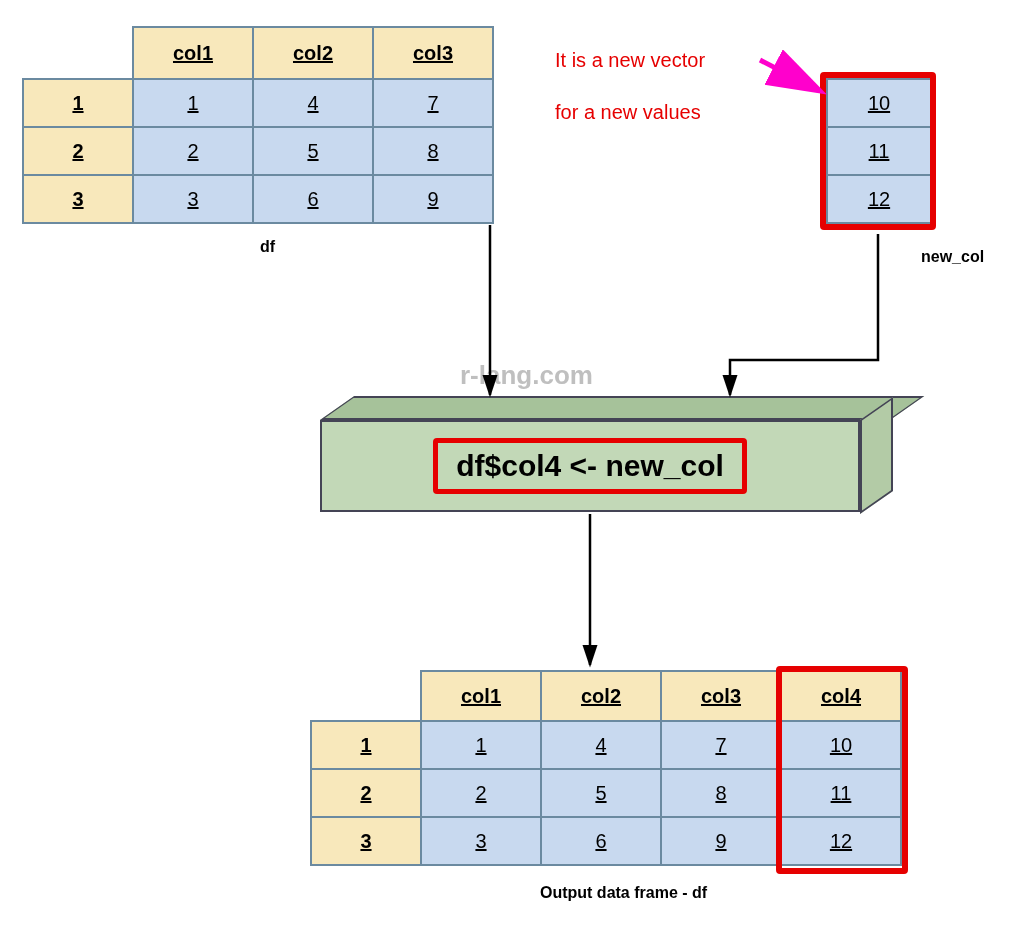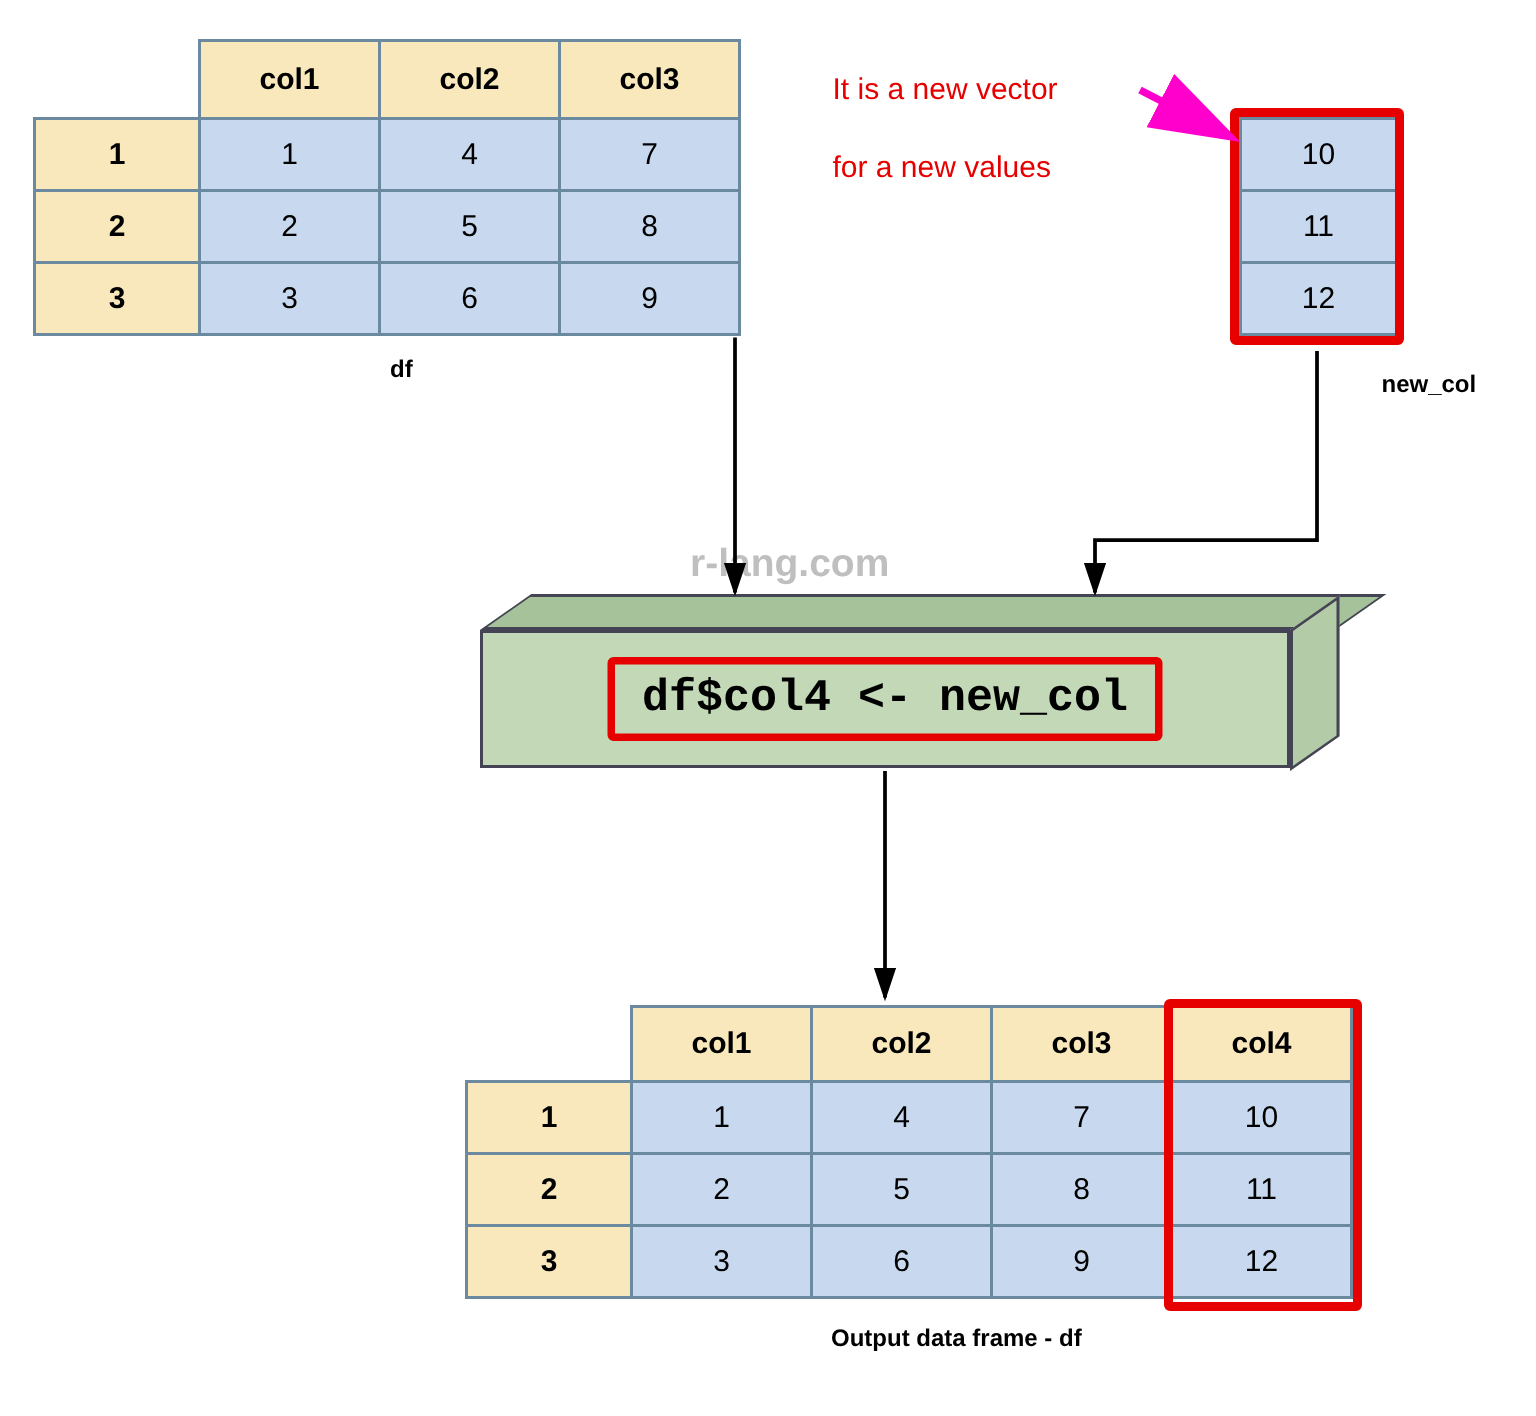--- a/index.html
+++ b/index.html
@@ -9,20 +9,21 @@
     width: 1024px;
     height: 944px;
     font-family: Arial, Helvetica, sans-serif;
     background: #fff;
     position: relative;
     overflow: hidden;
   }
   .tbl {
     border-collapse: collapse;
     position: absolute;
+    text-decoration: underline;
   }
   .tbl td, .tbl th {
     border: 2px solid #6b8aa0;
     text-align: center;
     font-size: 20px;
     padding: 0;
   }
   .hdr {
     background: #f8e8bb;
     font-weight: bold;
@@ -157,21 +158,21 @@
   <tr>
         <td class="cell" style="height:48px;">12</td>
       </tr>
 </tbody>
   </table>
 <div class="hl-red" style="top:72px; left:820px; width:116px; height:158px;"></div>
 <div class="caption" style="top:248px; left:910px;margin-left:11px;">new_col</div>
 
 <div class="watermark" style="top:360px; left:460px;">r-lang.com</div>
 
-<div class="opbox-wrap" style="top:420px; left:320px;font-family:Liberation Mono, monospace;">
+<div class="opbox-wrap" style="top:420px; left:320px;">
   <div class="opbox-top"></div>
   <div class="opbox-side"></div>
   <div class="opbox">
     <div class="opbox-inner">df$col4 &lt;- new_col</div>
   </div>
 </div>
 
 <table class="tbl" style="top:670px; left:310px;">
   <tbody>
       <tr>
@@ -198,21 +199,21 @@
   <tr>
     <td class="rowidx" style="height:48px;">3</td>
     <td class="cell">3</td>
     <td class="cell">6</td>
     <td class="cell">9</td>
     <td class="cell">12</td>
   </tr>
 </tbody>
   </table>
 <div class="hl-red" style="top:666px; left:776px; width:132px; height:208px;"></div>
-<div class="caption" style="top:884px; left:540px;margin-left:14px;">Output data frame - df</div>
+<div class="caption" style="top:884px; left:540px;">Output data frame - df</div>
 
 <svg class="overlay" viewBox="0 0 1024 944">
   <defs>
     <marker id="arrowhead" markerWidth="10" markerHeight="10" refX="8" refY="3" orient="auto">
       <polygon points="0 0, 9 3, 0 6" fill="#000"></polygon>
     </marker>
     <marker id="arrowhead-m" markerWidth="14" markerHeight="14" refX="10" refY="4" orient="auto">
       <polygon points="0 0, 12 4, 0 8" fill="#ff00cc"></polygon>
     </marker>
   </defs>

